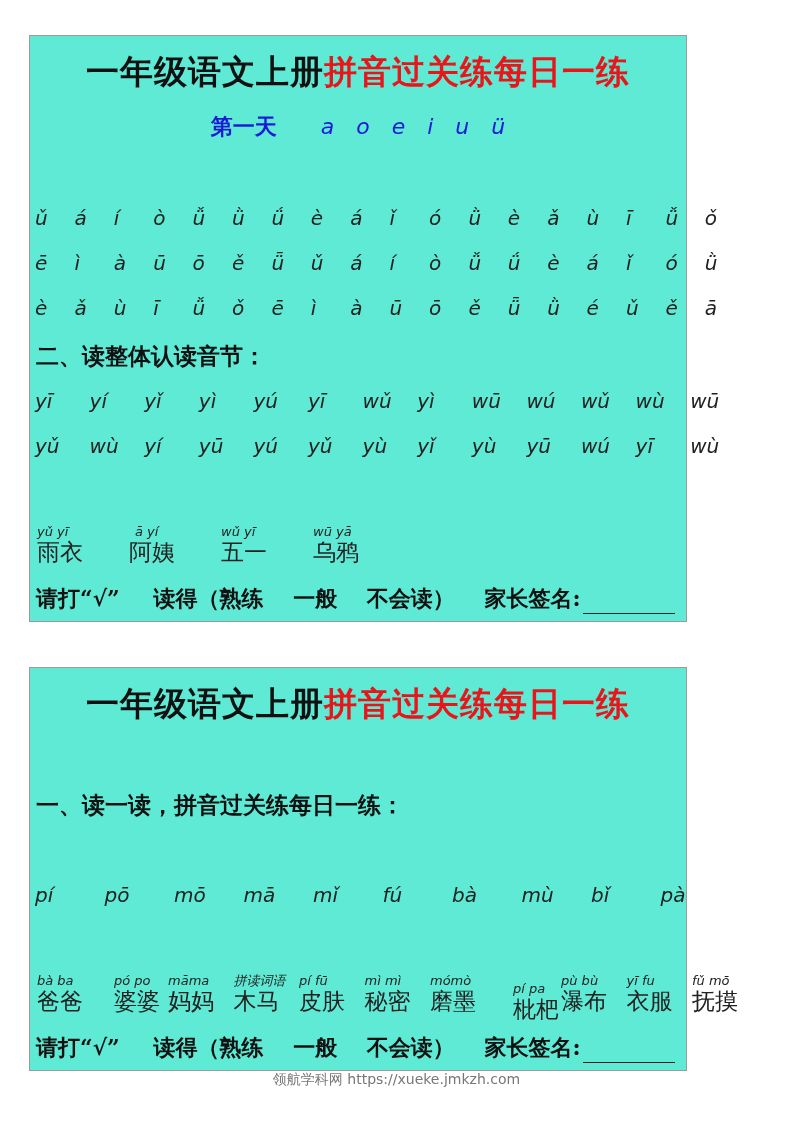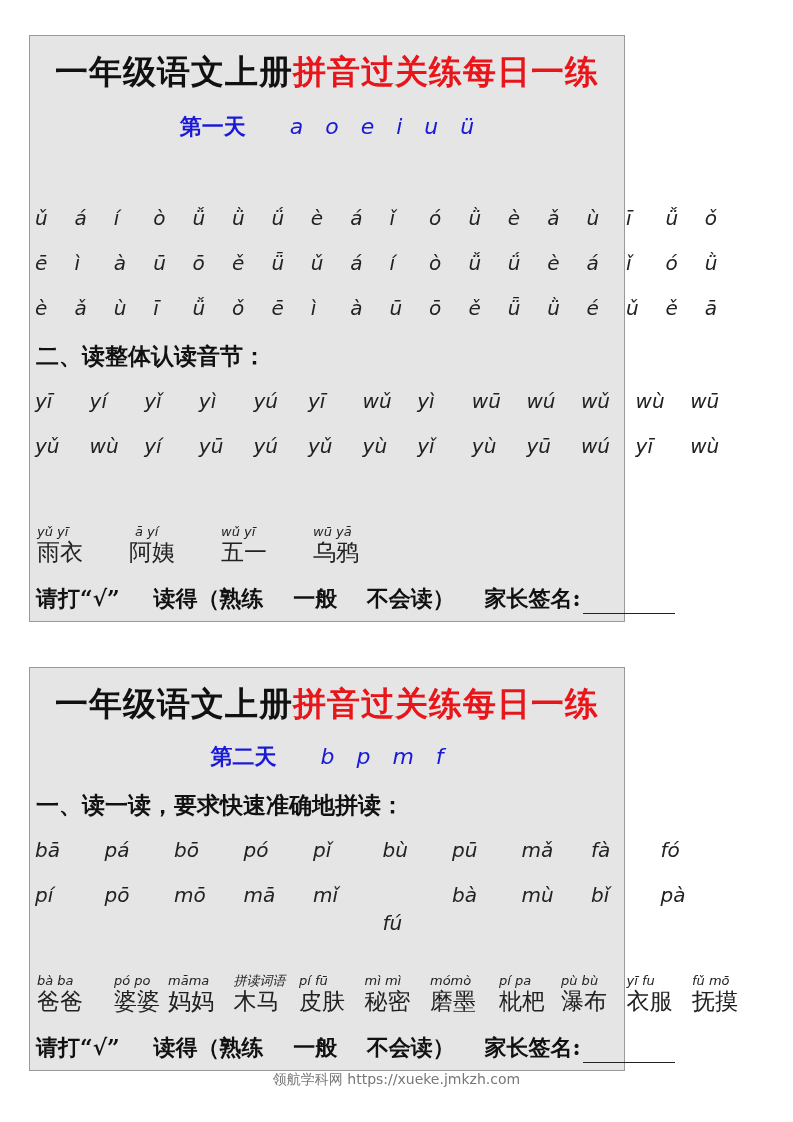--- a/index.html
+++ b/index.html
@@ -1,17 +1,17 @@
 <!DOCTYPE html>
 <html><head>
 <meta charset="utf-8">
 <style>
   html,body{margin:0;padding:0;background:#fff;}
   body{width:793px;height:1122px;position:relative;overflow:hidden;font-family:"DejaVu Sans",sans-serif;color:#111;}
-  .card{position:absolute;left:29px;width:596px;border:1.5px solid #9a9a9a;box-sizing:border-box;background:#e5e5e5;}
+  .card{position:absolute;left:29px;width:658px;border:1.5px solid #9a9a9a;box-sizing:border-box;background:#5eead4;}
   #card1{top:35px;height:587px;}
   #card2{top:667px;height:404px;}
   .title{position:absolute;left:0;right:0;text-align:center;font-family:"DejaVu Serif",serif;font-weight:bold;font-size:33px;letter-spacing:1px;white-space:nowrap;}
   .title .black{color:#111;}
   .title .red{color:#e8161b;}
   .day{position:absolute;left:0;right:0;text-align:center;color:#1a1ad6;font-weight:bold;font-size:22px;white-space:nowrap;}
   .day .letters{font-family:"DejaVu Sans",sans-serif;font-style:italic;font-weight:normal;letter-spacing:0;}
   .day .letters span{display:inline-block;margin-left:22px;}
   .heading{position:absolute;left:6px;font-family:"DejaVu Serif",serif;font-weight:bold;font-size:23px;white-space:nowrap;}
   .row{position:absolute;left:5px;right:0;height:30px;font-style:italic;font-size:20px;color:#222;}
@@ -155,45 +155,30 @@
     <span style="margin-left:26px">读得（</span><span>熟练</span>
     <span style="margin-left:22px">一般</span>
     <span style="margin-left:22px">不会读</span><span>）</span>
     <span style="margin-left:22px">家长签名:</span><span class="sig-line"></span>
   </div>
 </div>
 
 <div class="card" id="card2">
   <div class="title" style="top:14px;"><span class="black">一年级语文上册</span><span class="red">拼音过关练每日一练</span></div>
 
-  <div class="day" style="top:74px;">
-    <span>第二天</span><span class="letters"><span style="margin-left:44px">b</span><span>p</span><span>m</span><span>f</span></span>
-  </div>
-
-  <div class="heading" style="top:122px;">一、读一读，要求快速准确地拼读：</div>
-
-  <div class="row" style="top:170px;">
-      <span style="left: 0px;">bā</span>
-      <span style="left: 69.5px;">pá</span>
-      <span style="left: 139px;">bō</span>
-      <span style="left: 208.5px;">pó</span>
-      <span style="left: 278px;">pǐ</span>
-      <span style="left: 347.5px;">bù</span>
-      <span style="left: 417px;">pū</span>
-      <span style="left: 486.5px;">mǎ</span>
-      <span style="left: 556px;">fà</span>
-      <span style="left: 625.5px;">fó</span>
-    </div>
+
+  <div class="heading" style="top:122px;">一、读一读，拼音过关练每日一练：</div>
+
   <div class="row" style="top:215px;">
       <span style="left: 0px;">pí</span>
       <span style="left: 69.5px;">pō</span>
       <span style="left: 139px;">mō</span>
       <span style="left: 208.5px;">mā</span>
       <span style="left: 278px;">mǐ</span>
-      <span style="left: 347.5px; margin-top: 28px;">fú</span>
+      <span style="left: 347.5px;">fú</span>
       <span style="left: 417px; font-style: italic;">bà</span>
       <span style="left: 486.5px;">mù</span>
       <span style="left: 556px;">bǐ</span>
       <span style="left: 625.5px;">pà</span>
     </div>
 
 
   <div class="words" style="top:306px;">
       <div class="word" style="left: 2px;">
         <span class="py">bà ba</span>
@@ -216,21 +201,21 @@
         <span class="hz">皮肤</span>
       </div>
       <div class="word" style="left: 329.5px;">
         <span class="py">mì mì</span>
         <span class="hz">秘密</span>
       </div>
       <div class="word" style="left: 395px;">
         <span class="py">mómò</span>
         <span class="hz">磨墨</span>
       </div>
-      <div class="word" style="left: 464px;">
+      <div class="word" style="left: 478px; margin-top: 8px;">
         <span class="py">pí pa</span>
         <span class="hz">枇杷</span>
       </div>
       <div class="word" style="left: 526px;">
         <span class="py">pù bù</span>
         <span class="hz">瀑布</span>
       </div>
       <div class="word" style="left: 591.5px;">
         <span class="py">yī fu</span>
         <span class="hz">衣服</span>

